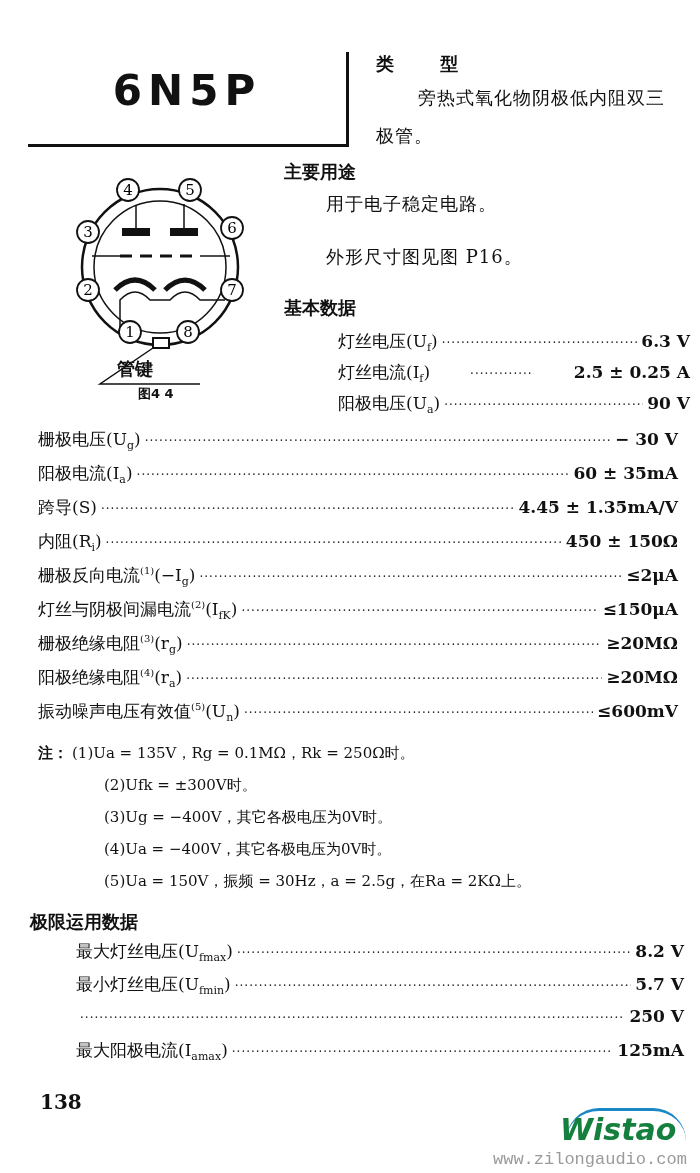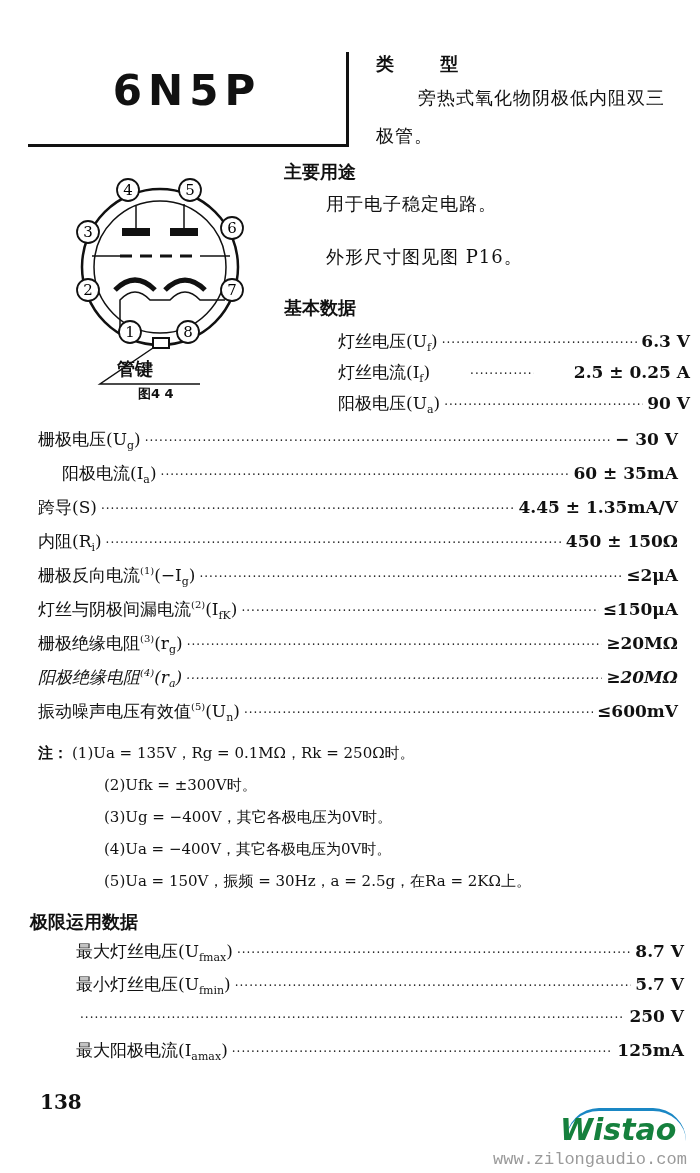--- a/index.html
+++ b/index.html
@@ -122,21 +122,21 @@
     <span class="val">90 V</span>
   </div>
 </div>
 
 <div class="abs" style="left:38px;top:428px;width:640px;">
   <div class="row" style="height:34px;">
     <span class="lbl"><span>栅极电压(U</span><sub>g</sub><span>)</span></span>
     <span class="dots"></span>
     <span class="val">− 30 V</span>
   </div>
-  <div class="row" style="height:34px;margin-left:24px;">
+  <div class="row" style="height:34px;">
     <span class="lbl"><span>阳极电流(I</span><sub>a</sub><span>)</span></span>
     <span class="dots"></span>
     <span class="val">60 ± 35mA</span>
   </div>
   <div class="row" style="height:34px;">
     <span class="lbl"><span>跨导(S)</span></span>
     <span class="dots"></span>
     <span class="val">4.45 ± 1.35mA/V</span>
   </div>
   <div class="row" style="height:34px;">
@@ -152,21 +152,21 @@
   <div class="row" style="height:34px;">
     <span class="lbl"><span>灯丝与阴极间漏电流</span><sup>(2)</sup><span>(I</span><sub>fK</sub><span>)</span></span>
     <span class="dots"></span>
     <span class="val">≤150μA</span>
   </div>
   <div class="row" style="height:34px;">
     <span class="lbl"><span>栅极绝缘电阻</span><sup>(3)</sup><span>(r</span><sub>g</sub><span>)</span></span>
     <span class="dots"></span>
     <span class="val">≥20MΩ</span>
   </div>
-  <div class="row" style="height:34px;font-style:italic;">
+  <div class="row" style="height:34px;">
     <span class="lbl"><span>阳极绝缘电阻</span><sup>(4)</sup><span>(r</span><sub>a</sub><span>)</span></span>
     <span class="dots"></span>
     <span class="val">≥20MΩ</span>
   </div>
   <div class="row" style="height:34px;">
     <span class="lbl"><span>振动噪声电压有效值</span><sup>(5)</sup><span>(U</span><sub>n</sub><span>)</span></span>
     <span class="dots"></span>
     <span class="val">≤600mV</span>
   </div>
 </div>
@@ -178,21 +178,21 @@
   <div class="note-line" style="left:104px;top:808px;">(3)Ug = −400V，其它各极电压为0V时。</div>
   <div class="note-line" style="left:104px;top:840px;">(4)Ua = −400V，其它各极电压为0V时。</div>
   <div class="note-line" style="left:104px;top:872px;">(5)Ua = 150V，振频 = 30Hz，a = 2.5g，在Ra = 2KΩ上。</div>
 </div>
 
 <div class="abs heading" style="left:30px;top:910px;">极限运用数据</div>
 <div class="abs" style="left:76px;top:940px;width:608px;">
   <div class="row" style="height:33px;">
     <span class="lbl"><span>最大灯丝电压(U</span><sub>fmax</sub><span>)</span></span>
     <span class="dots"></span>
-    <span class="val">8.7 V</span>
+    <span class="val">8.2 V</span>
   </div>
   <div class="row" style="height:33px;">
     <span class="lbl"><span>最小灯丝电压(U</span><sub>fmin</sub><span>)</span></span>
     <span class="dots"></span>
     <span class="val">5.7 V</span>
   </div>
   <div class="row" style="height:33px;">
     <span class="dots"></span>
     <span class="val">250 V</span>
   </div>

